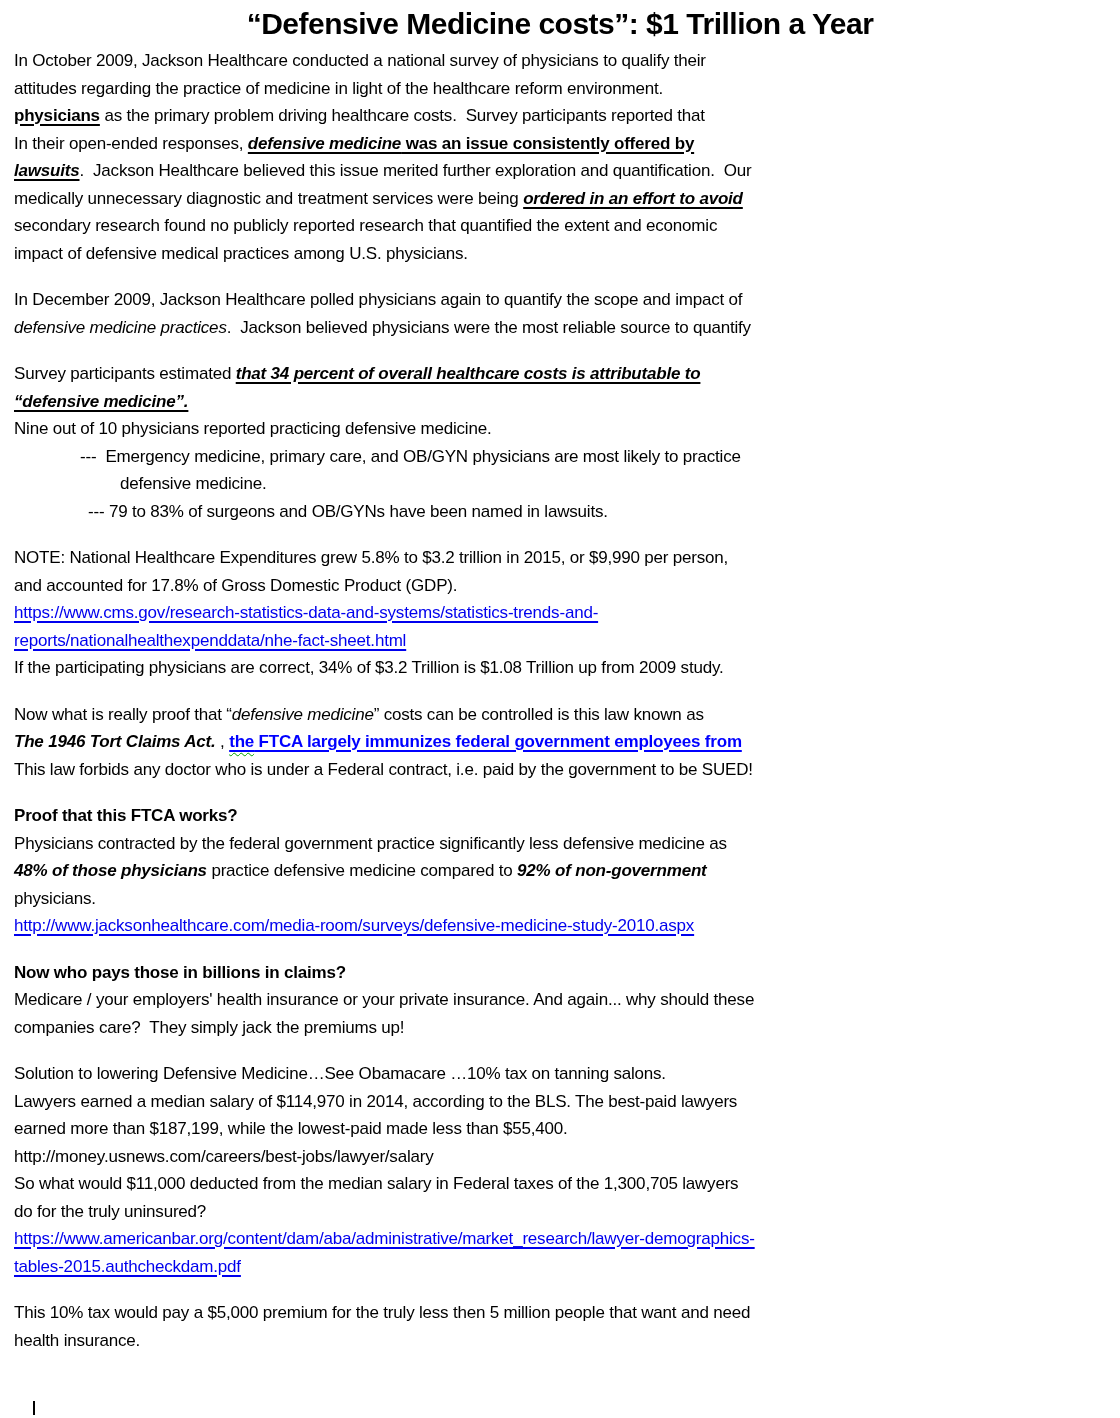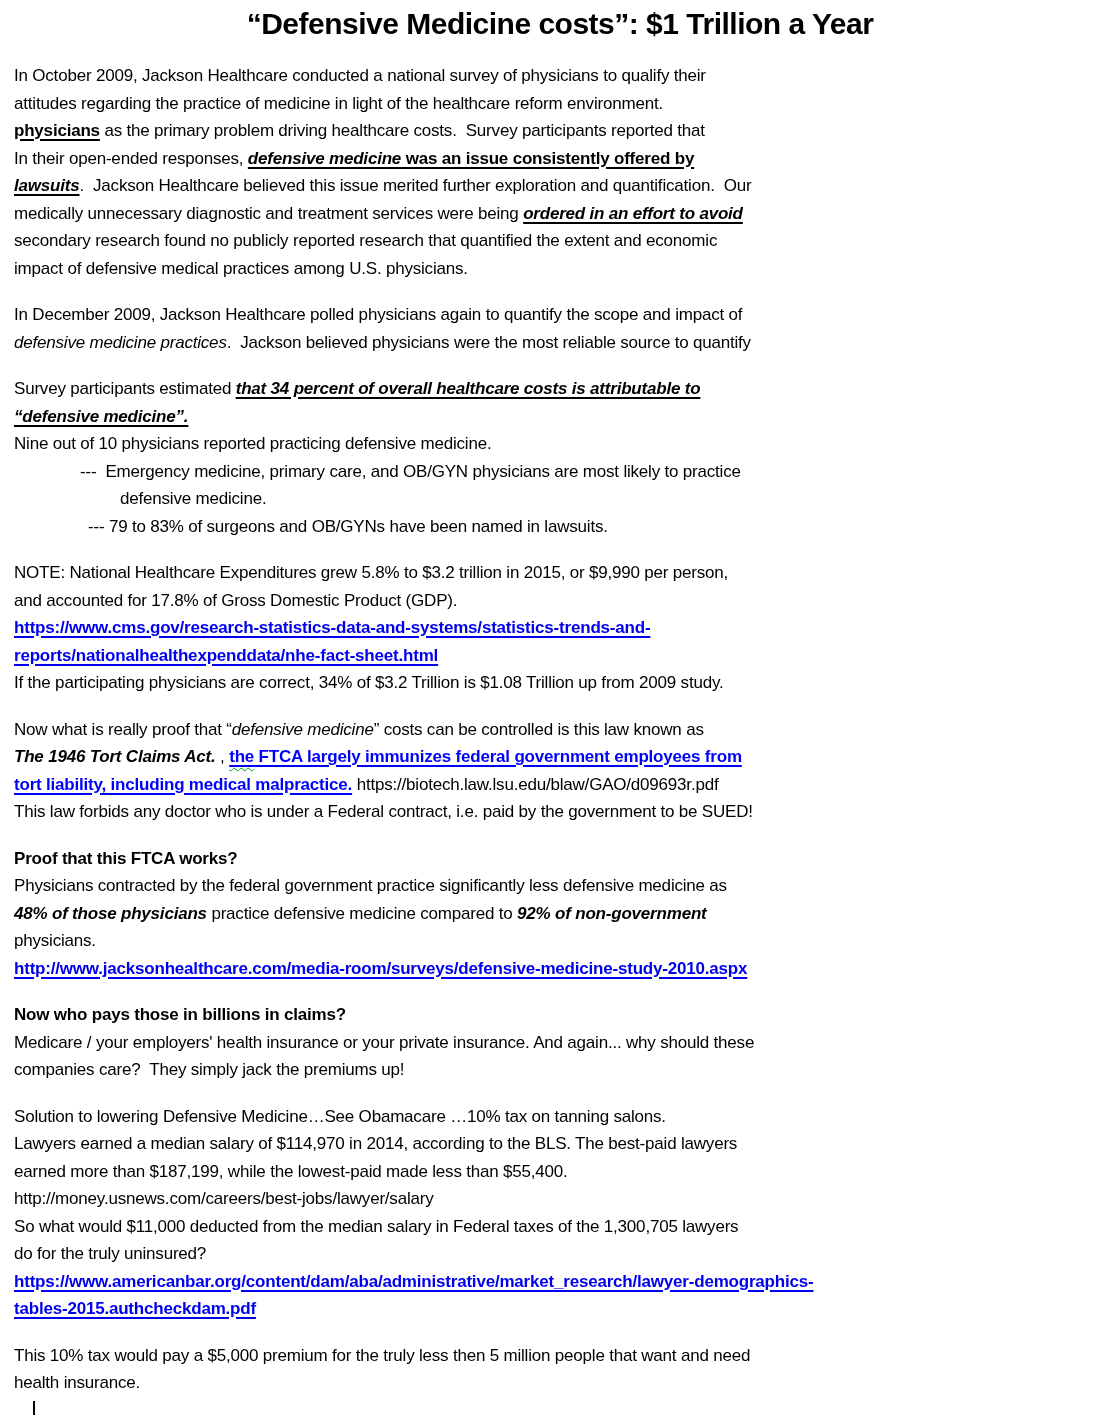--- a/index.html
+++ b/index.html
@@ -16,21 +16,21 @@
     font-family: "Liberation Sans", sans-serif;
   }
   .page {
     padding: 6px 14px 0 14px;
   }
   .title {
     font-weight: 700;
     font-size: 30px;
     line-height: 36px;
     text-align: center;
-    margin: 0 0 20px 0;
+    margin: 0 0 5px 0;
     letter-spacing: -0.5px;
   }
   .block { }
   .line {
     font-size: 17px;
     line-height: 27.5px;
     white-space: pre;
     letter-spacing: -0.2px;
   }
   .spacer { height: 19px; }
@@ -39,21 +39,20 @@
   .st-u {
     text-decoration: underline;
     text-decoration-thickness: 2px;
     text-underline-offset: 3px;
   }
   .st-link {
     color: var(--link, #0000EE);
     text-decoration: underline;
     text-decoration-thickness: 2px;
     text-underline-offset: 3px;
-    font-weight: bold;
   }
   .st-ftca {
     color: var(--ftca_link, #0000FF);
     font-weight: 700;
     text-decoration: underline;
     text-decoration-thickness: 2px;
     text-underline-offset: 3px;
   }
   .sq-inner {
     text-decoration: underline;
@@ -106,21 +105,20 @@
         <div class="line"><span>NOTE: National Healthcare Expenditures grew 5.8% to $3.2 trillion in 2015, or $9,990 per person,</span></div>
         <div class="line"><span>and accounted for 17.8% of Gross Domestic Product (GDP).</span></div>
         <div class="line"><span class="st-link">https://www.cms.gov/research-statistics-data-and-systems/statistics-trends-and-</span></div>
         <div class="line"><span class="st-link">reports/nationalhealthexpenddata/nhe-fact-sheet.html</span></div>
         <div class="line"><span>If the participating physicians are correct, 34% of $3.2 Trillion is $1.08 Trillion up from 2009 study.</span></div>
       </div>
       <div class="spacer"></div>
       <div class="block">
         <div class="line"><span>Now what is really proof that “</span><span class="st-i">defensive medicine</span><span>” costs can be controlled is this law known as</span></div>
         <div class="line"><span class="st-b st-i">The 1946 Tort Claims Act.</span><span> , </span><span class="st-ftca"><span class="sq-inner">the</span></span><span class="st-ftca"> FTCA largely immunizes federal government employees from</span></div>
-        <div class="line"><span class="st-ftca">tort liability, including medical malpractice.</span><span> https://biotech.law.lsu.edu/blaw/GAO/d09693r.pdf</span></div>
         <div class="line"><span>This law forbids any doctor who is under a Federal contract, i.e. paid by the government to be SUED!</span></div>
       </div>
       <div class="spacer"></div>
       <div class="block">
         <div class="line"><span class="st-b">Proof that this FTCA works?</span></div>
         <div class="line"><span>Physicians contracted by the federal government practice significantly less defensive medicine as</span></div>
         <div class="line"><span class="st-b st-i">48% of those physicians</span><span> practice defensive medicine compared to </span><span class="st-b st-i">92% of non-government</span></div>
         <div class="line"><span>physicians.</span></div>
         <div class="line"><span class="st-link">http://www.jacksonhealthcare.com/media-room/surveys/defensive-medicine-study-2010.aspx</span></div>
       </div>

